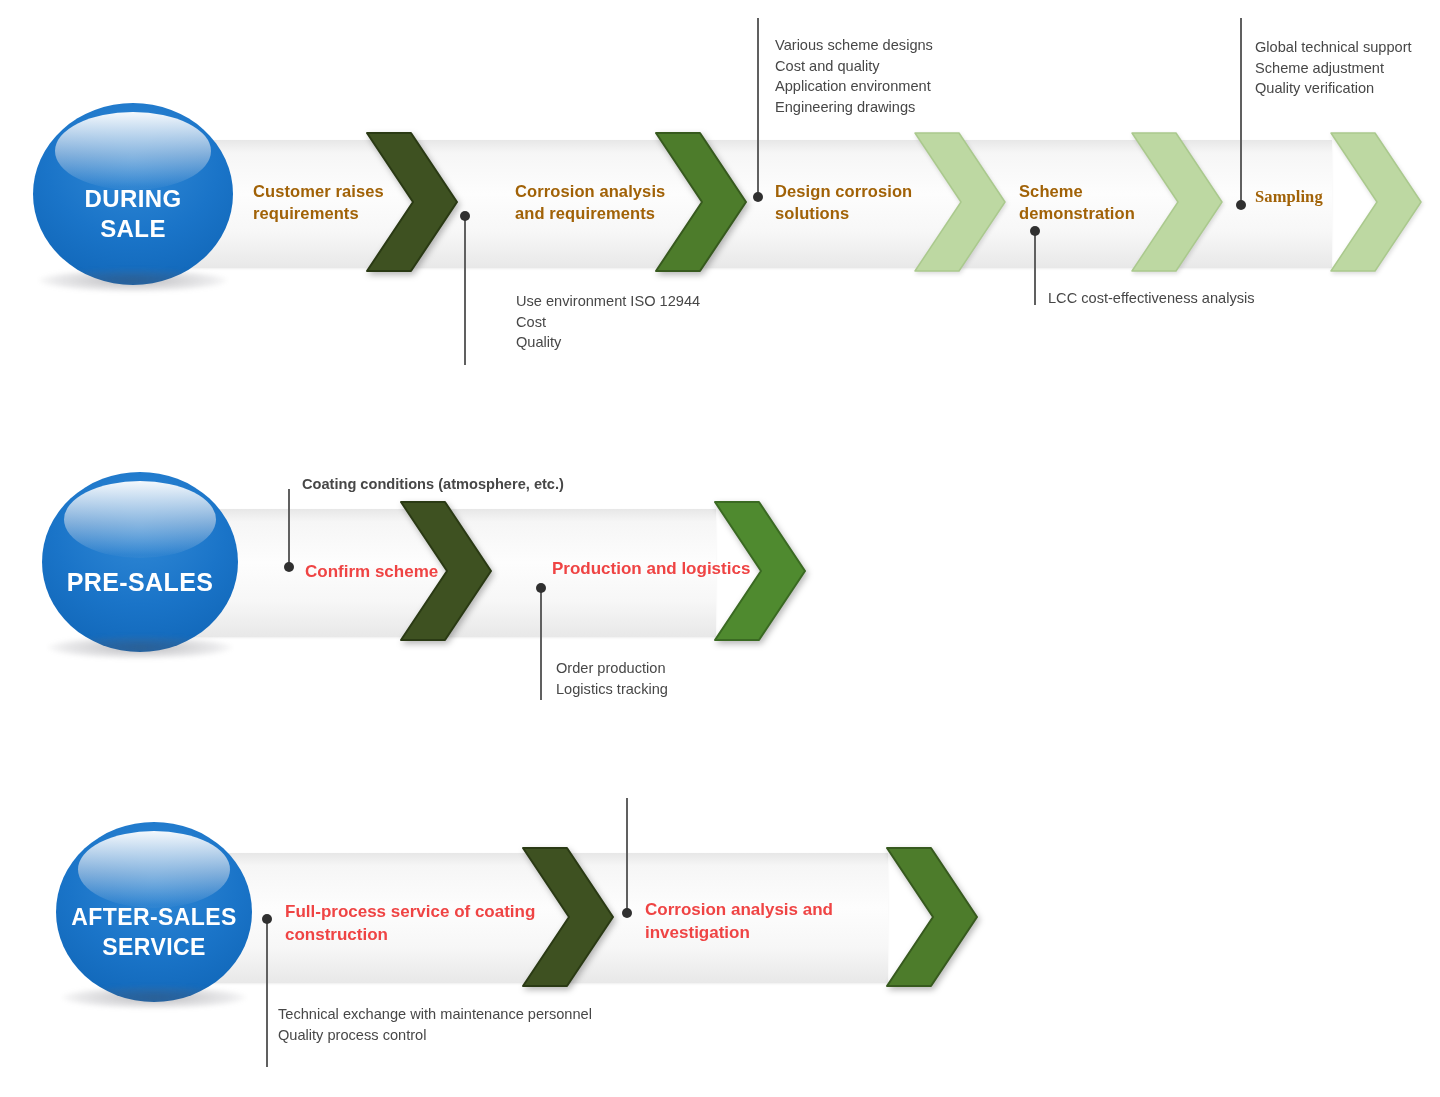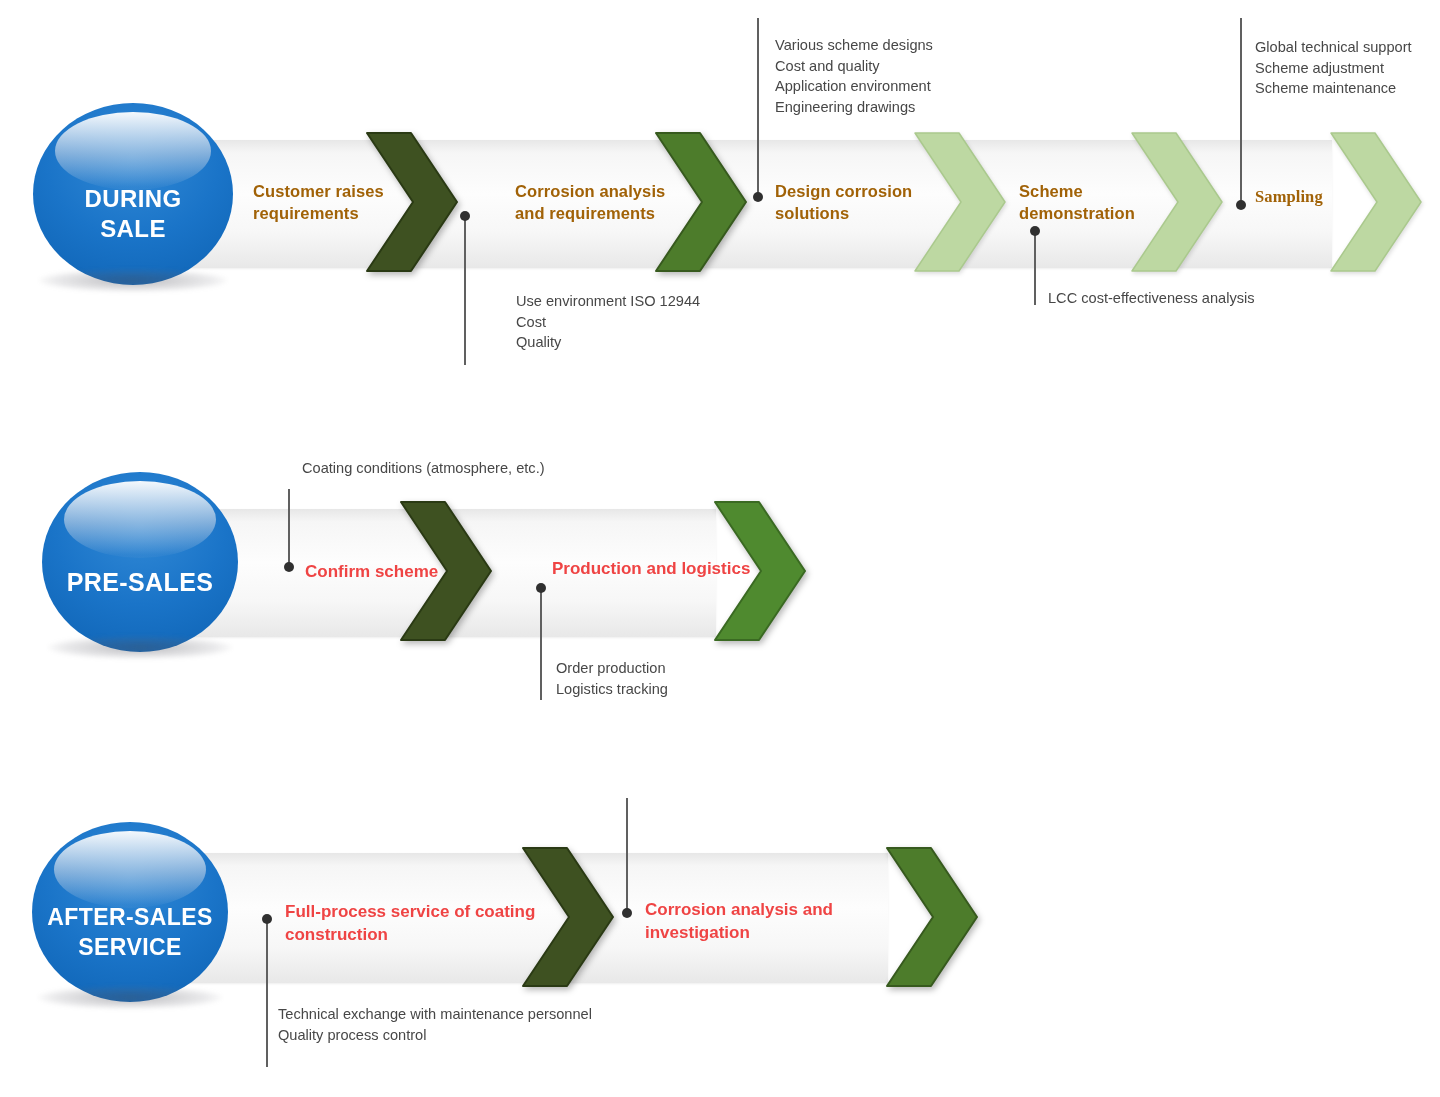--- a/index.html
+++ b/index.html
@@ -103,21 +103,21 @@
     <span class="line">Cost and quality</span>
     <span class="line">Application environment</span>
     <span class="line">Engineering drawings</span>
   </div>
 
   <div class="vline" style="left:1240px;top:18px;height:187px;"></div>
   <span class="dot" style="left:1236px;top:200px;"></span>
   <div class="anno" style="left:1255px;top:37px;">
     <span class="line">Global technical support</span>
     <span class="line">Scheme adjustment</span>
-    <span class="line">Scheme maintenance</span>
+    <span class="line">Quality verification</span>
   </div>
 
   <span class="dot" style="left:460px;top:211px;"></span>
   <div class="vline" style="left:464px;top:218px;height:147px;"></div>
   <div class="anno" style="left:516px;top:291px;">
     <span class="line">Use environment ISO 12944</span>
     <span class="line">Cost</span>
     <span class="line">Quality</span>
   </div>
 
@@ -144,41 +144,41 @@
 
   <span class="dot" style="left:284px;top:562px;"></span>
   <div class="step r23" style="left:305px;top:560px;">
     <span class="line">Confirm scheme</span>
   </div>
   <div class="step r23" style="left:552px;top:557px;">
     <span class="line">Production and logistics</span>
   </div>
 
   <div class="vline" style="left:288px;top:489px;height:74px;"></div>
-  <div class="anno" style="left:302px;top:458px;">
+  <div class="anno" style="left:302px;top:474px;font-weight:bold;">
     <span class="line">Coating conditions (atmosphere, etc.)</span>
   </div>
 
   <span class="dot" style="left:536px;top:583px;"></span>
   <div class="vline" style="left:540px;top:590px;height:110px;"></div>
   <div class="anno" style="left:556px;top:658px;">
     <span class="line">Order production</span>
     <span class="line">Logistics tracking</span>
   </div>
 
   <div class="bar" style="left:148px;top:853px;width:740px;height:130px;"></div>
 
   <svg class="chev shadowed" style="left:522px;top:847px" viewBox="0 0 92 140">
     <polygon points="1,1 45,1 91,70 45,139 1,139 47,70" stroke-width="2" stroke-linejoin="round" fill="#3e5121" stroke="#2a3a14"></polygon>
   </svg>
   <svg class="chev shadowed" style="left:886px;top:847px" viewBox="0 0 92 140">
     <polygon points="1,1 45,1 91,70 45,139 1,139 47,70" stroke-width="2" stroke-linejoin="round" fill="#4d7c2b" stroke="#375a1e"></polygon>
   </svg>
 
-  <div class="ball" style="left:32px;top:822px;width:196px;height:180px;">
+  <div class="ball" style="left:56px;top:822px;width:196px;height:180px;">
     <div class="ball-label" style="font-size:23px;">
       <span class="line">AFTER-SALES</span>
       <span class="line">SERVICE</span>
     </div>
   </div>
 
   <span class="dot" style="left:262px;top:914px;"></span>
   <div class="step r23" style="left:285px;top:900px;">
     <span class="line">Full-process service of coating</span>
     <span class="line">construction</span>

